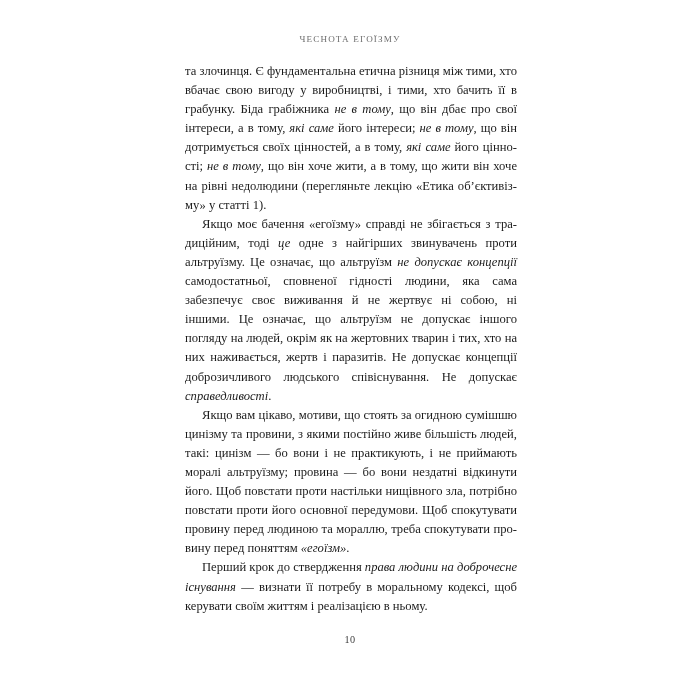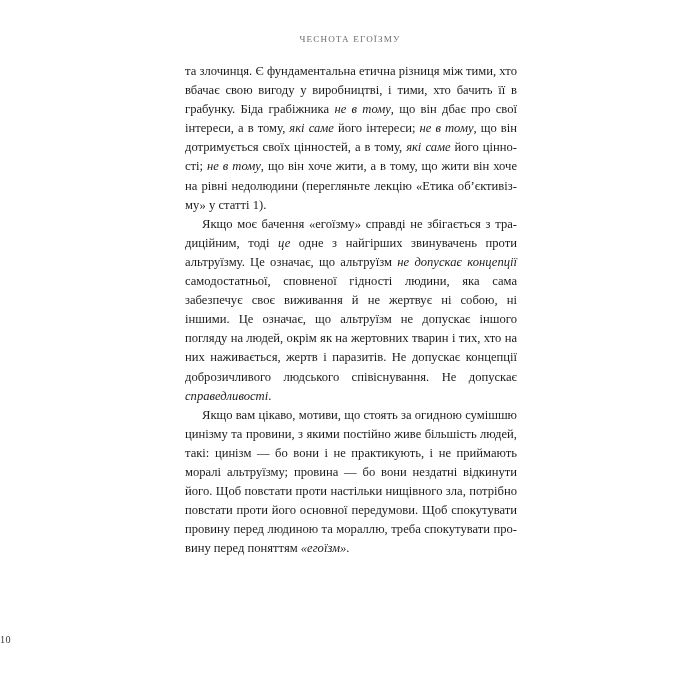--- a/index.html
+++ b/index.html
@@ -67,34 +67,35 @@
   em {
     font-style: italic;
   }
 
   
   .folio {
     position: absolute;
     top: 634px;
     left: 0;
     width: 700px;
-    text-align: left;
+    text-align: center;
     font-size: 10.2px;
     letter-spacing: 0.4px;
     color: #3a3a3a;
   }
 </style>
 </head>
 <body>
 
 <div class="page">
 
   <div class="running-header">Чеснота егоїзму</div>
 
   <div class="text-column">
     <p class="para">та злочинця. Є фундаментальна етична різниця між тими, хто вбачає свою вигоду у виробництві, і тими, хто бачить її в грабунку. Біда грабіжника <em>не в тому</em>, що він дбає про свої інтереси, а в тому, <em>які саме</em> його інтереси; <em>не в тому</em>, що він дотримується своїх цінностей, а в тому, <em>які саме</em> його цінно­сті; <em>не в тому</em>, що він хоче жити, а в тому, що жити він хоче на рівні недолюдини (перегляньте лекцію «Етика об’єктивіз­му» у статті 1).</p>
     <p class="para indent">Якщо моє бачення «егоїзму» справді не збігається з тра­диційним, тоді <em>це</em> одне з найгірших звинувачень проти альтруїзму. Це означає, що альтруїзм <em>не допускає концепції</em> са­модостатньої, сповненої гідності людини, яка сама забезпечує своє виживання й не жертвує ні собою, ні іншими. Це означає, що альтруїзм не допускає іншого погляду на людей, окрім як на жертовних тварин і тих, хто на них наживається, жертв і паразитів. Не допускає концепції доброзичливого людського співіснування. Не допускає <em>справедливості</em>.</p>
     <p class="para indent">Якщо вам цікаво, мотиви, що стоять за огидною сумішшю цинізму та провини, з якими постійно живе більшість лю­дей, такі: цинізм — бо вони і не практикують, і не приймають моралі альтруїзму; провина — бо вони нездатні відкинути його. Щоб повстати проти настільки нищівного зла, потрібно повстати проти його основної передумови. Щоб спокутувати провину перед людиною та мораллю, треба спокутувати про­вину перед поняттям <em>«егоїзм»</em>.</p>
+    <p class="para indent">Перший крок до ствердження <em>права людини на доброчесне існування</em> — визнати її потребу в моральному кодексі, щоб керувати своїм життям і реалізацією в ньому.</p>
   </div>
 
   <div class="folio">10</div>
 
 </div>
 
 </body></html>

